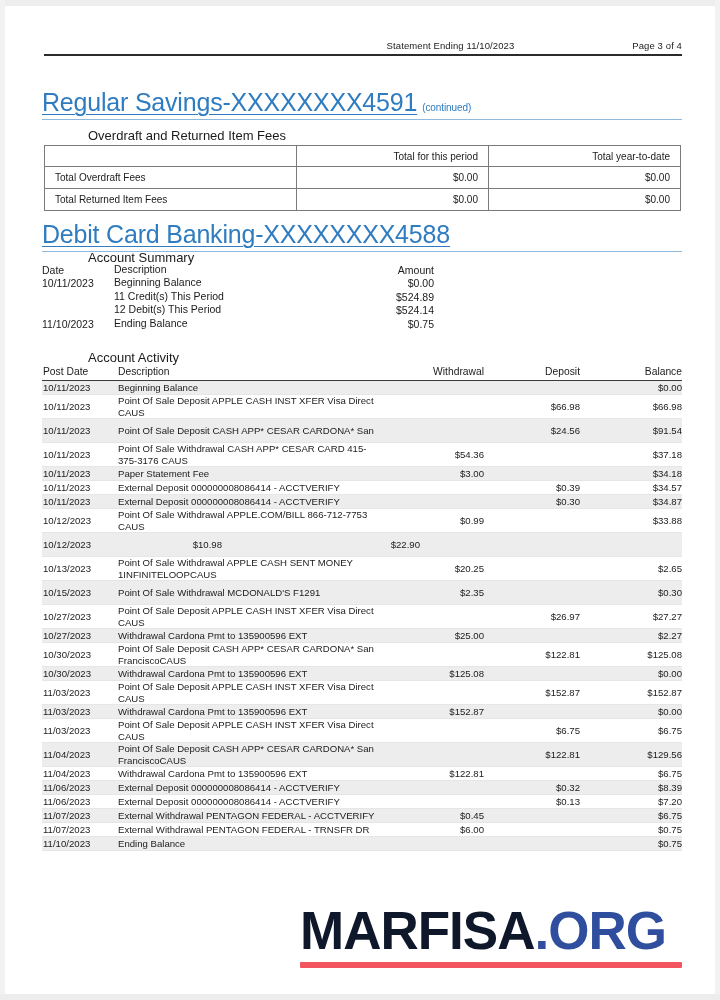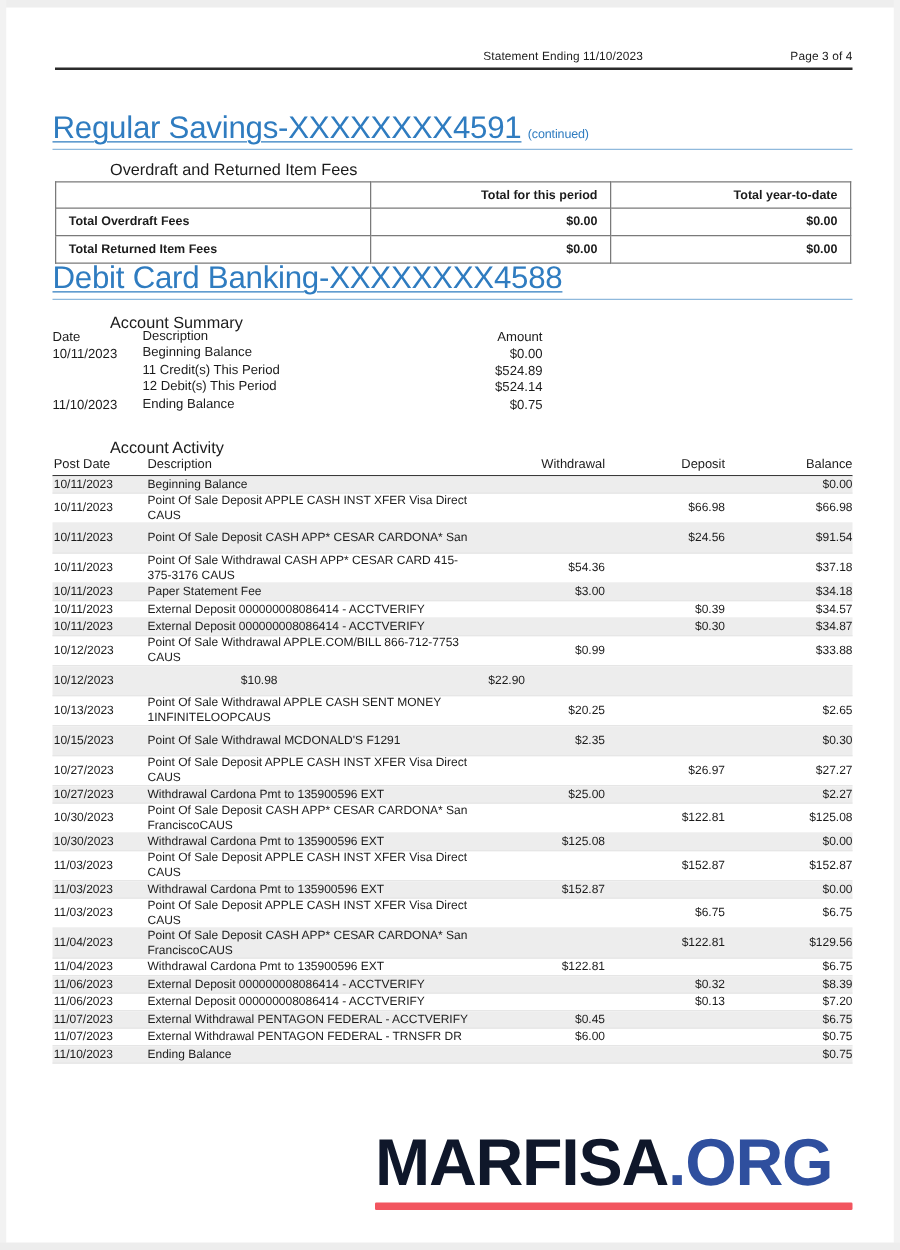--- a/index.html
+++ b/index.html
@@ -72,21 +72,21 @@
     left: 44px; top: 145px;
     width: 637px;
     border-collapse: collapse;
     font-size: 10px;
     color: #1b1b1b;
   }
   .fees-table td, .fees-table th {
     border: 1px solid #7a7a7a;
     height: 22px;
     padding: 0 10px;
-    font-weight: bold;
+    font-weight: normal;
   }
   .fees-table .c-label { width: 252px; }
   .fees-table .c-num   { width: 192px; text-align: right; }
   .fees-table thead td { height: 21px; }
   .fees-table .hdr { text-align: right; }
 
   
   .summary {
     position: absolute;
     left: 42px; top: 264px;
@@ -188,21 +188,21 @@
         <td class="c-num">$0.00</td>
       </tr>
       <tr>
         <td class="c-label">Total Returned Item Fees</td>
         <td class="c-num">$0.00</td>
         <td class="c-num">$0.00</td>
       </tr>
     </tbody>
   </table>
 
-  <div class="acct-heading" style="top:208px;">
+  <div class="acct-heading" style="top:220px;">
     <span class="main">Debit Card Banking-XXXXXXXX4588</span>
   </div>
 
   <div class="sub-label" style="top:250px;">Account Summary</div>
 
   <div class="summary">
     <div class="row">
       <span class="c-date">Date</span>
       <span class="c-desc">Description</span>
       <span class="c-amt">Amount</span>

